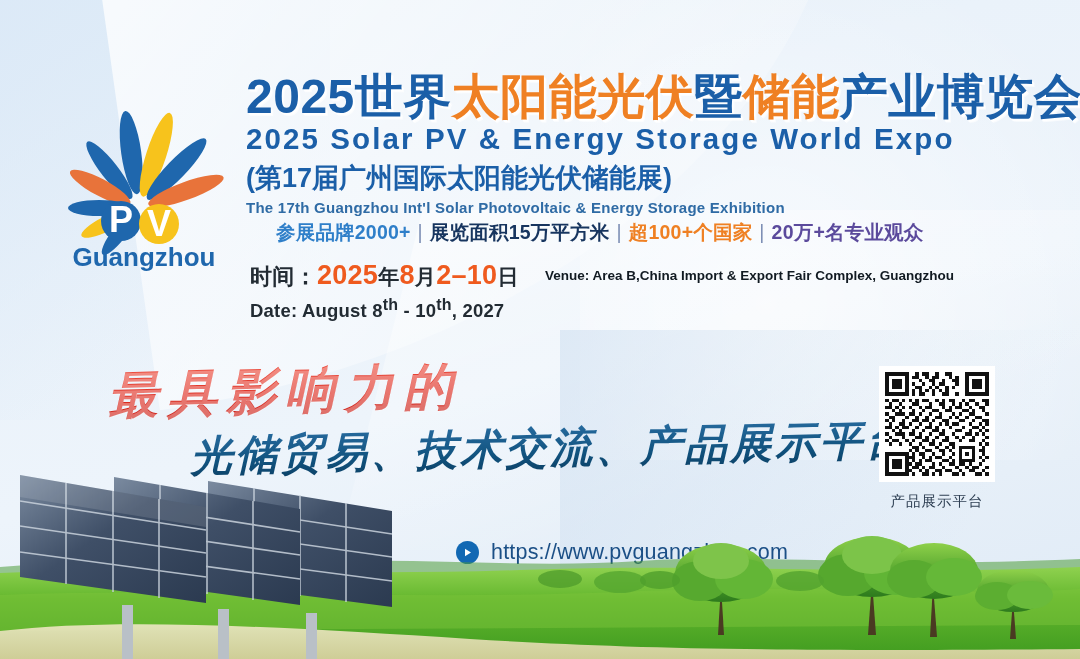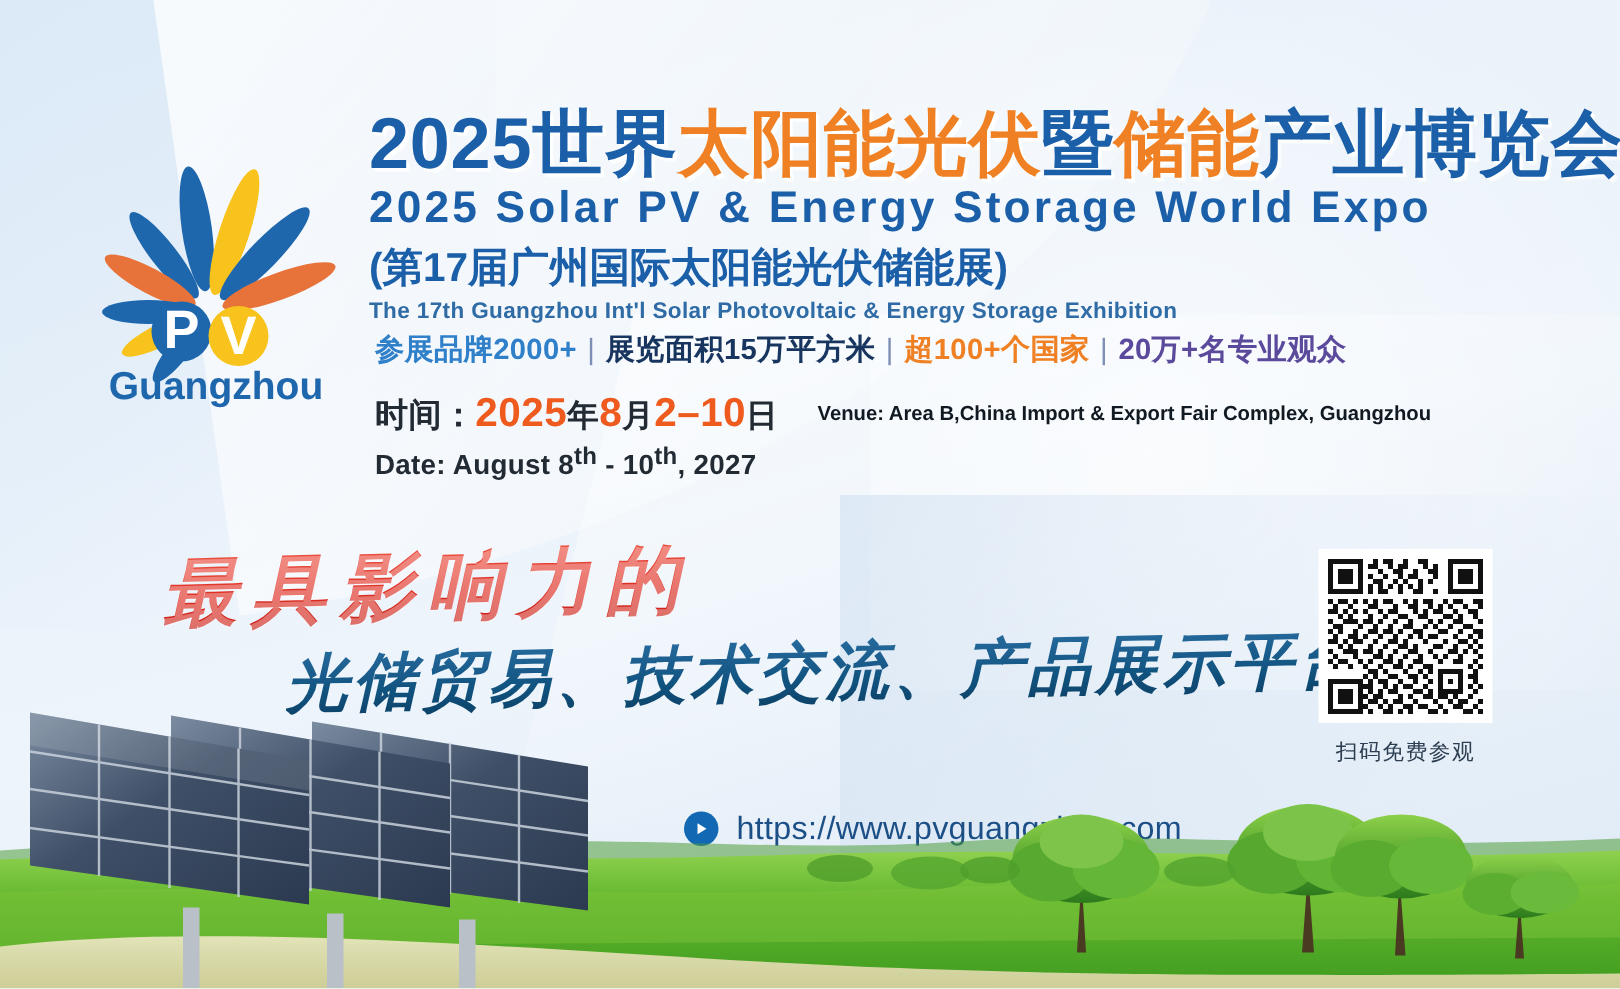--- a/index.html
+++ b/index.html
@@ -73,21 +73,21 @@
     font-size: 15px; font-weight: 600; color: #2f6ba5;
     letter-spacing: .25px; white-space: nowrap;
   }
 
   
   .stats {
     position: absolute; left: 250px; top: 219px;
     font-size: 19.5px; font-weight: 700; white-space: nowrap;
     letter-spacing: .2px;
   }
-  .s-blue   { color: #2f7fc9; }
+  .s-blue   { color: #2f7fc9; margin-left: 26px; }
   .s-navy   { color: #17355f; }
   .s-orange { color: #ef8023; }
   .s-purple { color: #5b4a9c; }
   .s-sep    { color: #7e8fb5; font-weight: 400; padding: 0 7px; }
 
   
   .dateblock { position: absolute; left: 250px; top: 260px; }
   .venueblock { position: absolute; left: 545px; top: 262px; }
 
   .d-cn { font-size: 22px; font-weight: 700; color: #222b33; white-space: nowrap; letter-spacing: .3px; }
@@ -475,21 +475,21 @@
             <path d="M12 31h2v1h-2z"></path>
             <path d="M15 31h1v1h-1z"></path>
             <path d="M17 31h1v1h-1z"></path>
           <path d="M21 31h2v1h-2z"></path>
             <path d="M24 31h1v1h-1z"></path>
             <path d="M28 31h2v1h-2z"></path>
             <path d="M31 31h1v1h-1z"></path>
         </g>
       </svg>
     </div>
-    <div class="qr-caption">扫码免费参观</div>
+    <div class="qr-caption">产品展示平台</div>
   </div>
 
   <div class="contact">
     <div class="crow">
       <span class="cicon">
         <svg width="11" height="11" viewBox="0 0 11 11">
             <polygon points="3,1.8 9,5.5 3,9.2" fill="#ffffff"></polygon>
           </svg>
       </span>
       <span class="ctext">https://www.pvguangzhou.com</span>

